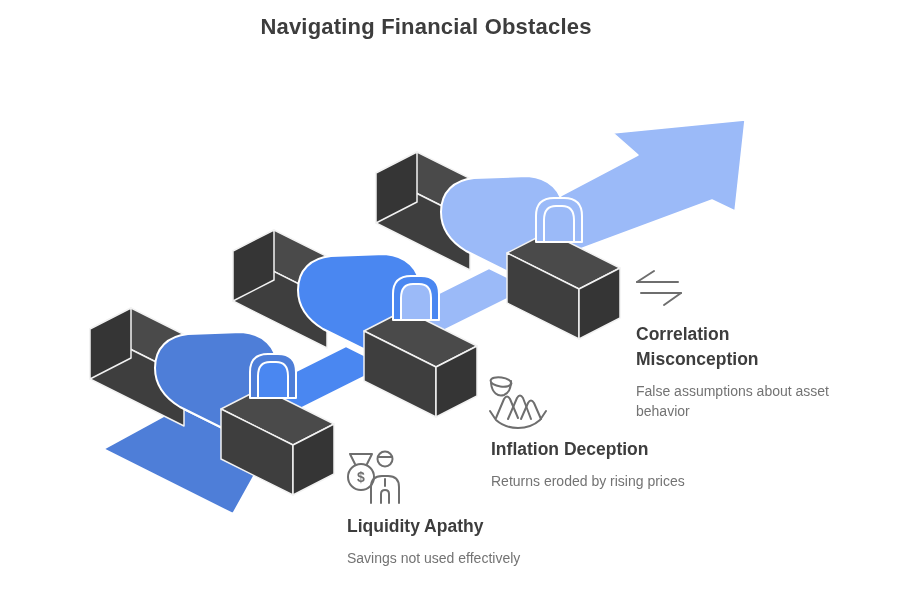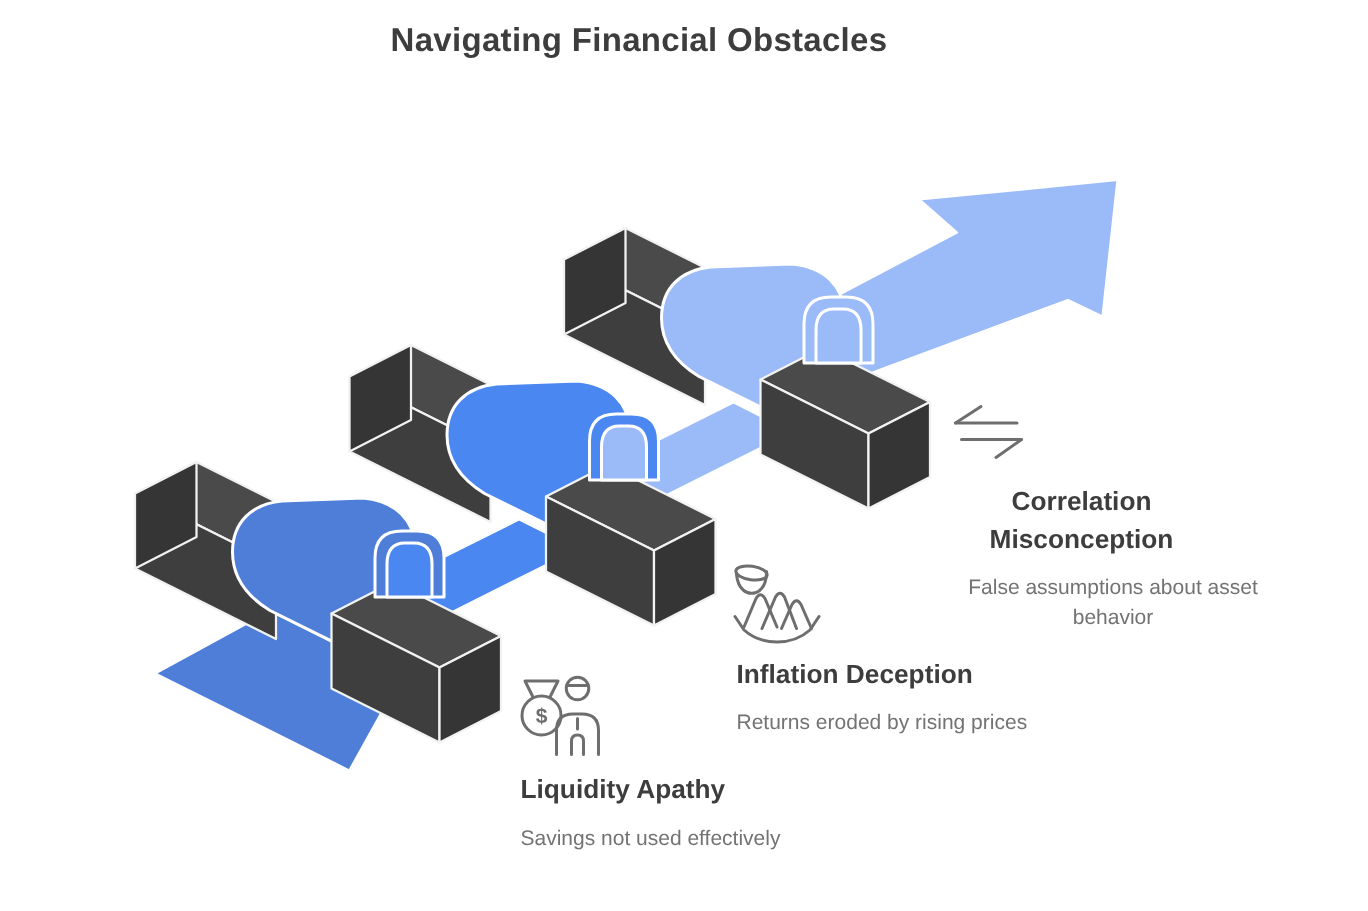--- a/index.html
+++ b/index.html
@@ -14,21 +14,21 @@
   .scene{position:absolute;top:0;left:0;}
   .label-block{position:absolute;}
   .label-heading{
     margin:0;font-size:17.5px;font-weight:bold;color:#3d3d3d;line-height:25px;
   }
   .label-desc{
     margin:10px 0 0 0;font-size:14px;font-weight:normal;color:#737373;line-height:19.5px;
   }
   .lb-liquidity{left:347px;top:514px;width:220px;}
   .lb-inflation{left:491px;top:437px;width:240px;}
-  .lb-correlation{left:636px;top:322px;width:212px;text-align:center;}
+  .lb-correlation{left:636px;top:322px;width:212px;}
   .lb-correlation .label-heading{width:170px;}
 </style>
 </head>
 <body>
 
 <div class="canvas">
 
   <div class="page-title">Navigating Financial Obstacles</div>
 
   <svg class="scene" width="912" height="607" viewBox="0 0 912 607">

